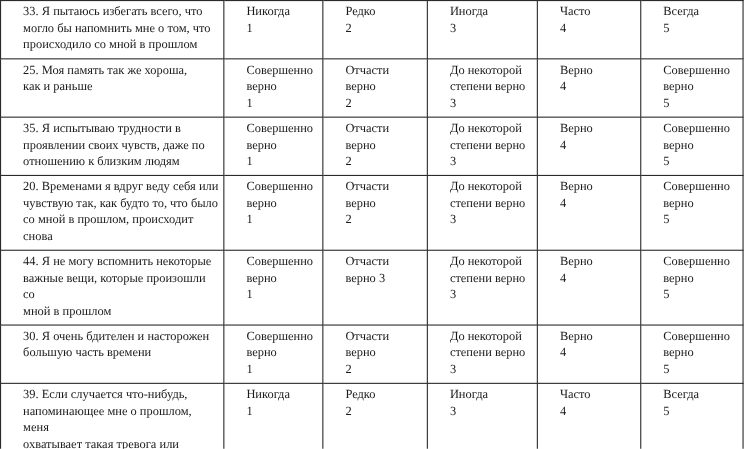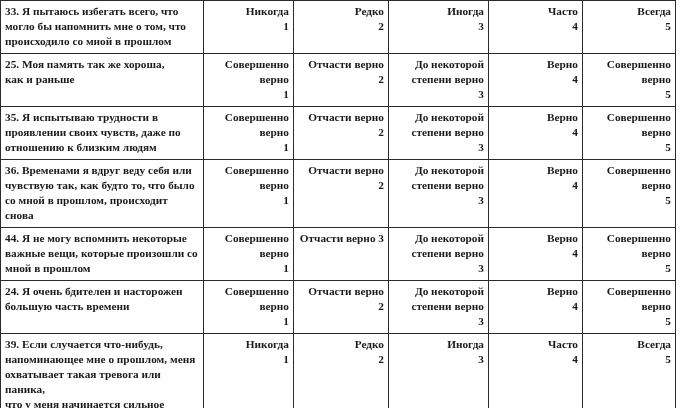--- a/index.html
+++ b/index.html
@@ -16,32 +16,31 @@
   }
   #questionnaire-table {
     border-collapse: collapse;
     table-layout: fixed;
     width: 675px;
     margin: 0;
   }
   #questionnaire-table td {
     border: 1px solid #2b2b2b;
     vertical-align: top;
-    padding: 3px 4px 4px 4px;
+    padding: 3px 4px 4px 20px;
     font-size: 11.3px;
     line-height: 1.33;
-    font-weight: bold;
   }
   td.q-cell {
     text-align: left;
     padding-left: 7px;
     padding-right: 5px;
   }
   td.opt-cell {
-    text-align: right;
+    text-align: left;
     padding-left: 2px;
     padding-right: 2px;
   }
   .opt-label { display: block; }
   .opt-num { display: block; }
   .q-text { display: block; white-space: pre-line; }
   
   col.c0 { width: 203px; }
   col.c1 { width: 90px; }
   col.c2 { width: 95px; }
@@ -143,21 +142,21 @@
           <span class="opt-num">4</span>
         </td>
         <td class="opt-cell">
           <span class="opt-label q-text">Совершенно
 верно</span>
           <span class="opt-num">5</span>
         </td>
       </tr>
       <tr>
         <td class="q-cell">
-          <span class="q-text">36. Временами я вдруг веду себя или
+          <span class="q-text">20. Временами я вдруг веду себя или
 чувствую так, как будто то, что было
 со мной в прошлом, происходит снова</span>
         </td>
         <td class="opt-cell">
           <span class="opt-label q-text">Совершенно
 верно</span>
           <span class="opt-num">1</span>
         </td>
         <td class="opt-cell">
           <span class="opt-label q-text">Отчасти верно</span>
@@ -203,21 +202,21 @@
           <span class="opt-num">4</span>
         </td>
         <td class="opt-cell">
           <span class="opt-label q-text">Совершенно
 верно</span>
           <span class="opt-num">5</span>
         </td>
       </tr>
       <tr>
         <td class="q-cell">
-          <span class="q-text">24. Я очень бдителен и насторожен
+          <span class="q-text">30. Я очень бдителен и насторожен
 большую часть времени</span>
         </td>
         <td class="opt-cell">
           <span class="opt-label q-text">Совершенно
 верно</span>
           <span class="opt-num">1</span>
         </td>
         <td class="opt-cell">
           <span class="opt-label q-text">Отчасти верно</span>
           <span class="opt-num">2</span>

